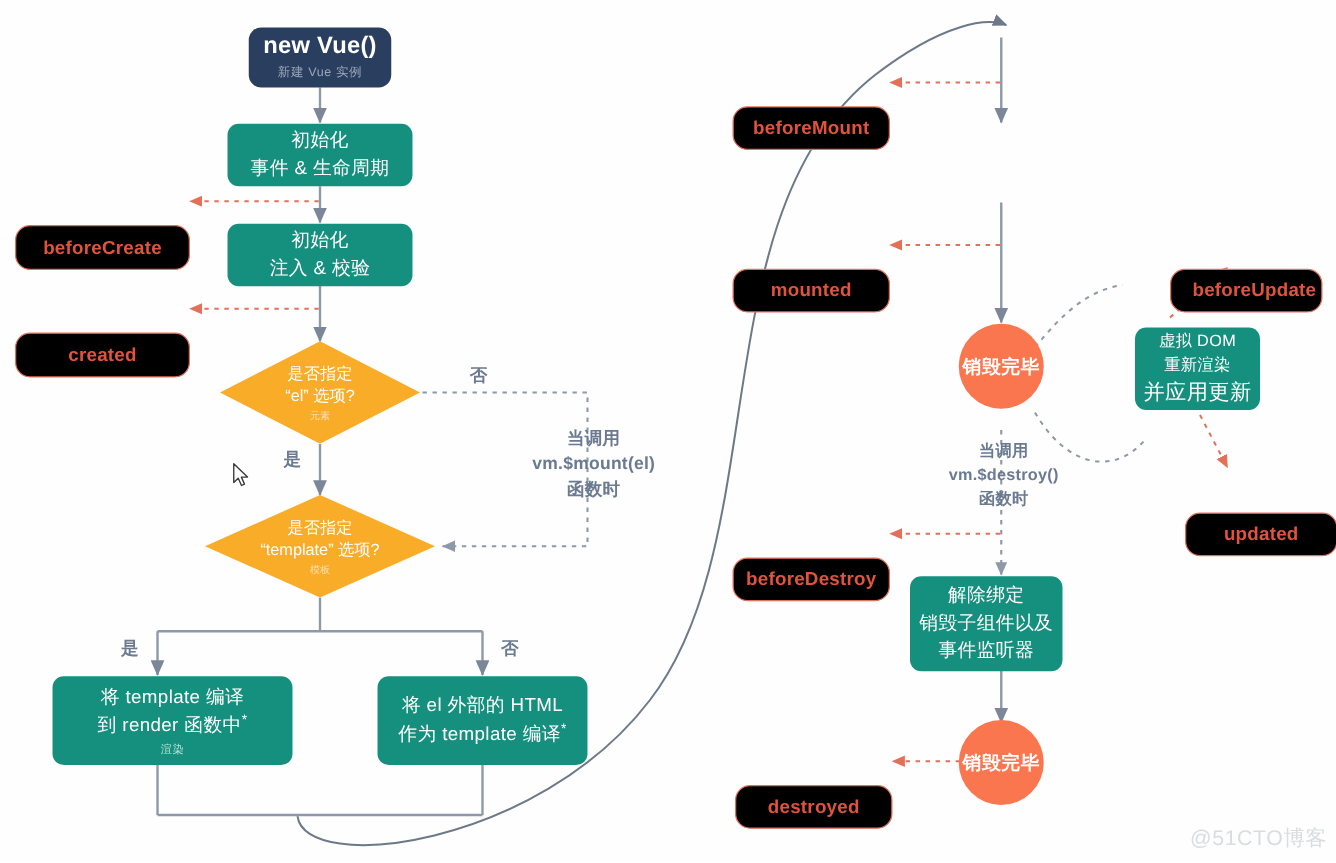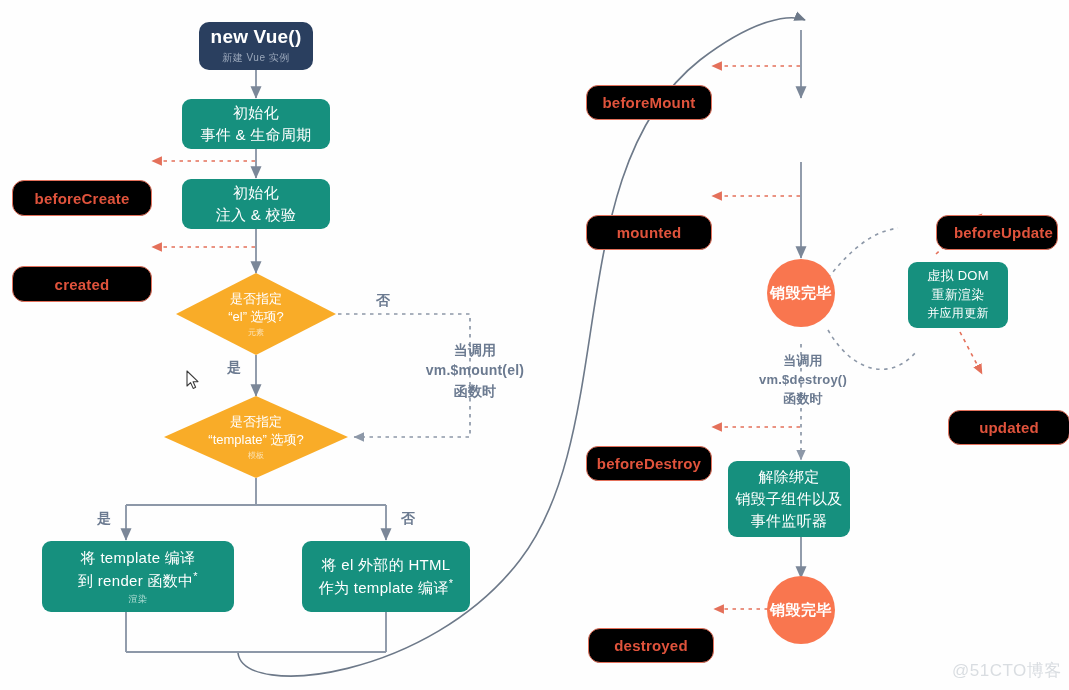--- a/index.html
+++ b/index.html
@@ -286,21 +286,21 @@
   <div class="elabel" style="left:390px; top:508px; width:36px;">否</div>
 
 
   <div class="circle" style="left:767px; top:259px; width:68px; height:68px;">
     <span>销毁完毕</span>
   </div>
 
   <div class="node teal" style="left:908px; top:262px; width:100px; height:66px;">
     <div class="line" style="font-size:13px;">虚拟 DOM</div>
     <div class="line" style="font-size:13px;">重新渲染</div>
-    <div class="line" style="font-size:12px;">并应用更新</div>
+    <div class="line" style="font-size:17px;">并应用更新</div>
   </div>
 
   <div class="node teal" style="left:728px; top:461px; width:122px; height:76px;">
     <div class="line">解除绑定</div>
     <div class="line">销毁子组件以及</div>
     <div class="line">事件监听器</div>
   </div>
 
   <div class="circle" style="left:767px; top:576px; width:68px; height:68px;">
     <span>销毁完毕</span>

